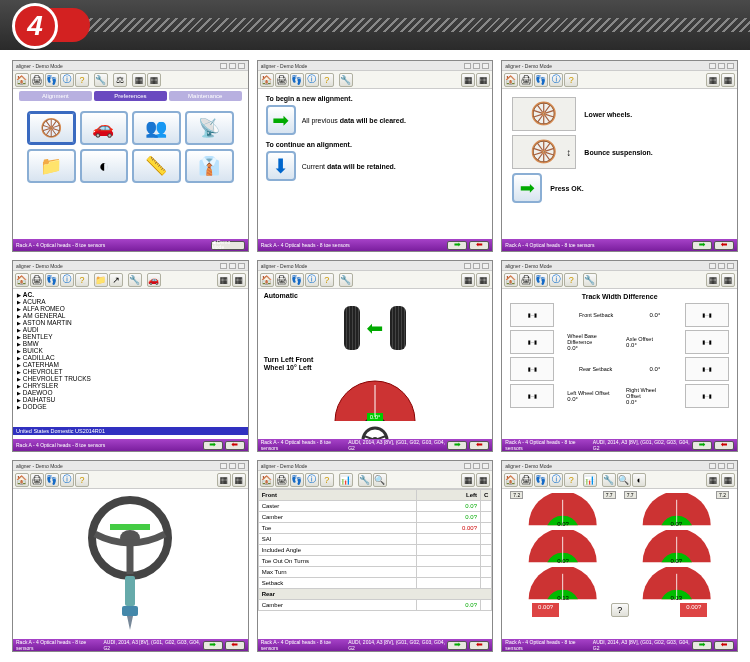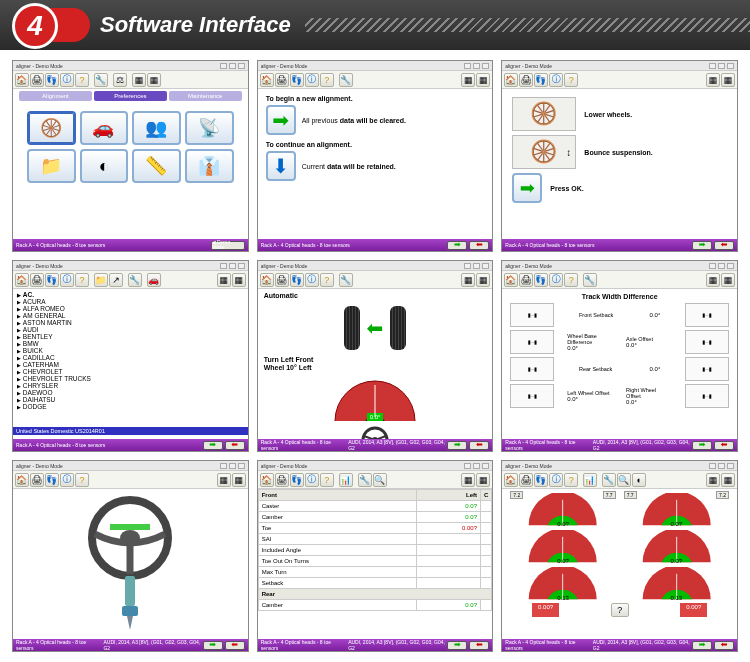--- a/index.html
+++ b/index.html
@@ -210,21 +210,20 @@
 .mini-gauge svg { width: 100%; height: 100%; }
 .mg-val { position: absolute; bottom: 0; left: 50%; transform: translateX(-50%); font-size: 6px; color: #000; }
 .mg-box { position: absolute; top: -2px; font-size: 5px; padding: 0 2px; background: #e8e8e0; border:1px solid #999; }
 </style>
 </head>
 <body>
 
 <div class="header-bar">
   <div class="header-badge-bg"></div>
   <div class="header-badge">4</div>
-  <div class="header-title">Software Interface</div>
   <div class="header-hatch"></div>
 </div>
 
 <div class="grid-wrap">
 
   <div class="app-window">
     <div class="titlebar">
       <span>aligner - Demo Mode</span>
       <div class="wincontrols">
           <div class="winbtn"></div>

